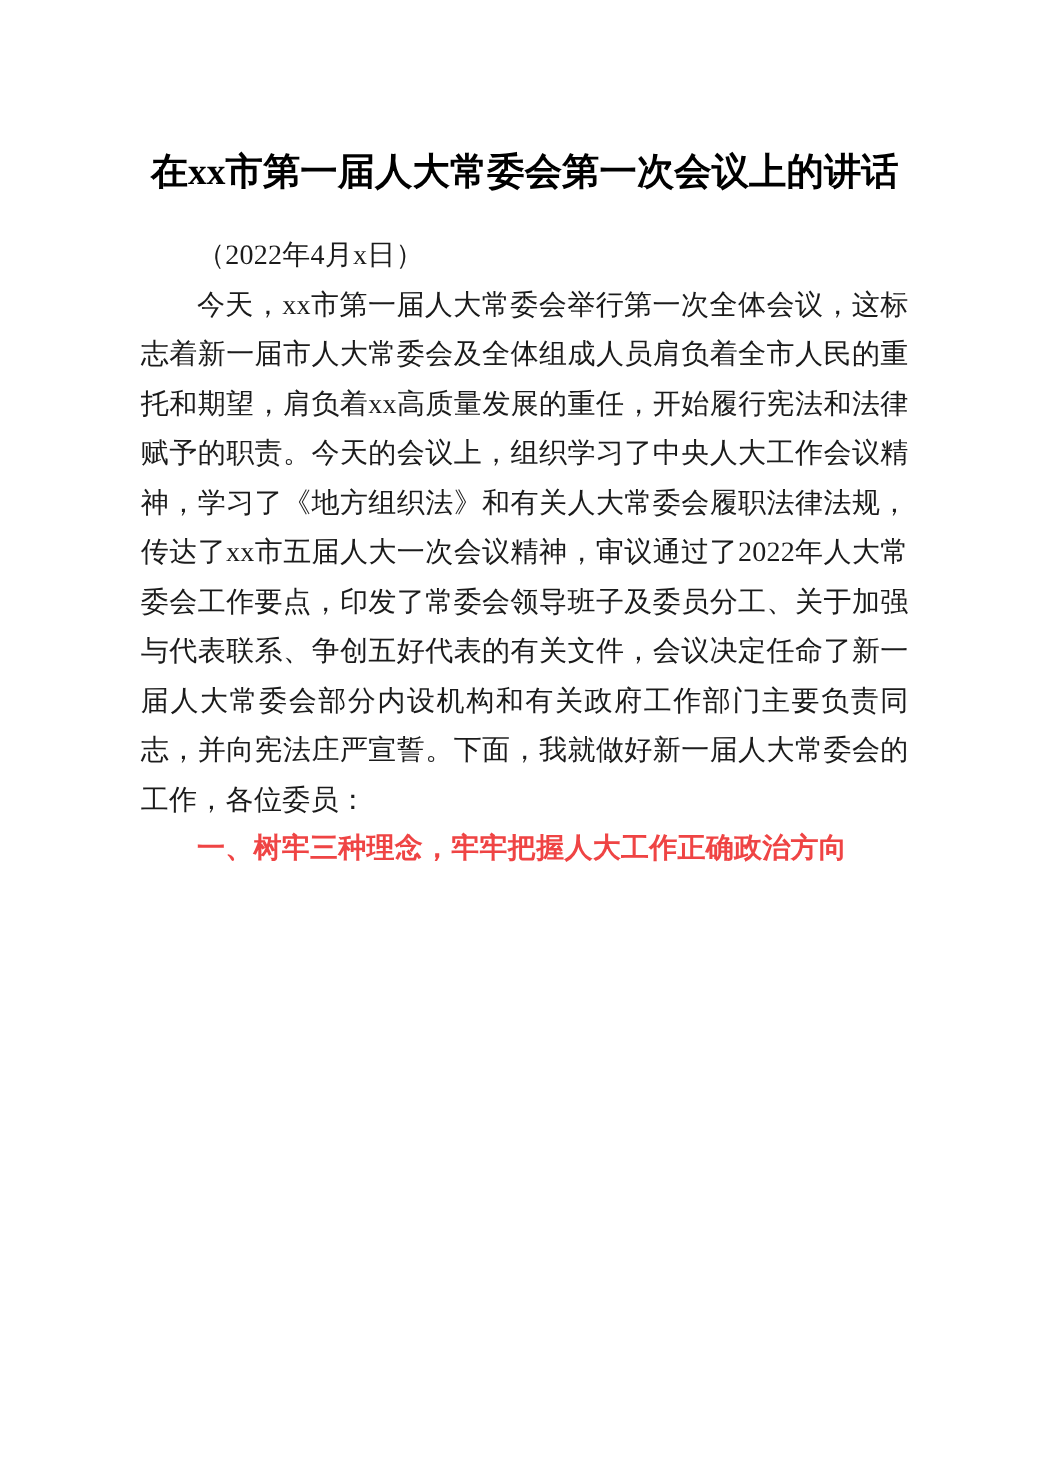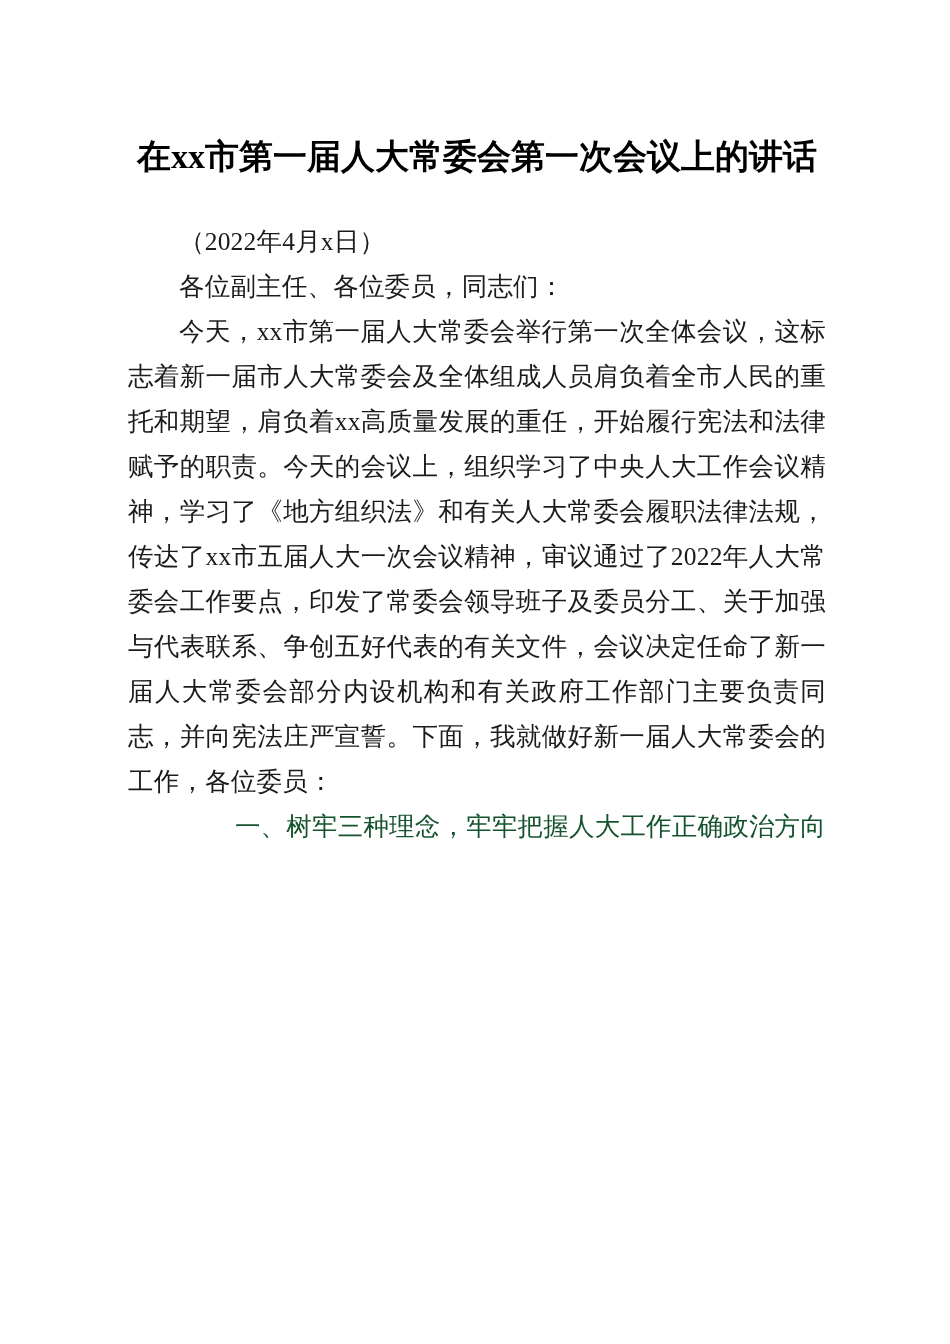--- a/index.html
+++ b/index.html
@@ -33,21 +33,21 @@
     font-family: "Liberation Serif", "DejaVu Serif", serif;
     font-weight: 700;
     font-size: 34px;
     line-height: 48px;
     color: #000000;
     letter-spacing: 0px;
     word-break: break-all;
   }
 
   .body-block {
-    margin-top: 38px;
+    margin-top: 28px;
   }
 
   p.para {
     margin: 0;
     padding: 0;
     font-family: "Liberation Serif", "DejaVu Serif", serif;
     font-size: 25.5px;
     line-height: 45px;
     color: #1b1b1b;
     text-align: justify;
@@ -55,43 +55,42 @@
     text-align-last: left;
     text-indent: 51px;
     word-break: break-all;
     letter-spacing: 0.2px;
   }
 
   p.heading {
     margin: 0;
     padding: 0;
     font-family: "Liberation Sans", "DejaVu Sans", sans-serif;
-    font-weight: 400;
+    font-weight: 700;
     font-size: 25.5px;
     line-height: 45px;
-    color: #14532d;
+    color: #ef4444;
     text-indent: 51px;
-    text-align: right;
+    text-align: left;
     word-break: break-all;
     letter-spacing: 0.2px;
   }
 </style>
 </head>
 <body>
 
 <div class="page">
   <div class="content">
 
     <h1 class="doc-title">在xx市第一届人大常委会第一次会议上的讲话</h1>
 
     <div class="body-block">
 
       <p class="para"><span>（2022年4月x日）</span></p>
 
-      <p class="para"><span>各位副主任、各位委员，同志们：</span></p>
 
       <p class="para">今天，xx市第一届人大常委会举行第一次全体会议，这标志着新一届市人大常委会及全体组成人员肩负着全市人民的重托和期望，肩负着xx高质量发展的重任，开始履行宪法和法律赋予的职责。今天的会议上，组织学习了中央人大工作会议精神，学习了《地方组织法》和有关人大常委会履职法律法规，传达了xx市五届人大一次会议精神，审议通过了2022年人大常委会工作要点，印发了常委会领导班子及委员分工、关于加强与代表联系、争创五好代表的有关文件，会议决定任命了新一届人大常委会部分内设机构和有关政府工作部门主要负责同志，并向宪法庄严宣誓。下面，我就做好新一届人大常委会的工作，各位委员：</p>
 
       <p class="heading">一、树牢三种理念，牢牢把握人大工作正确政治方向</p>
 
 
     </div>
   </div>
 </div>
 

